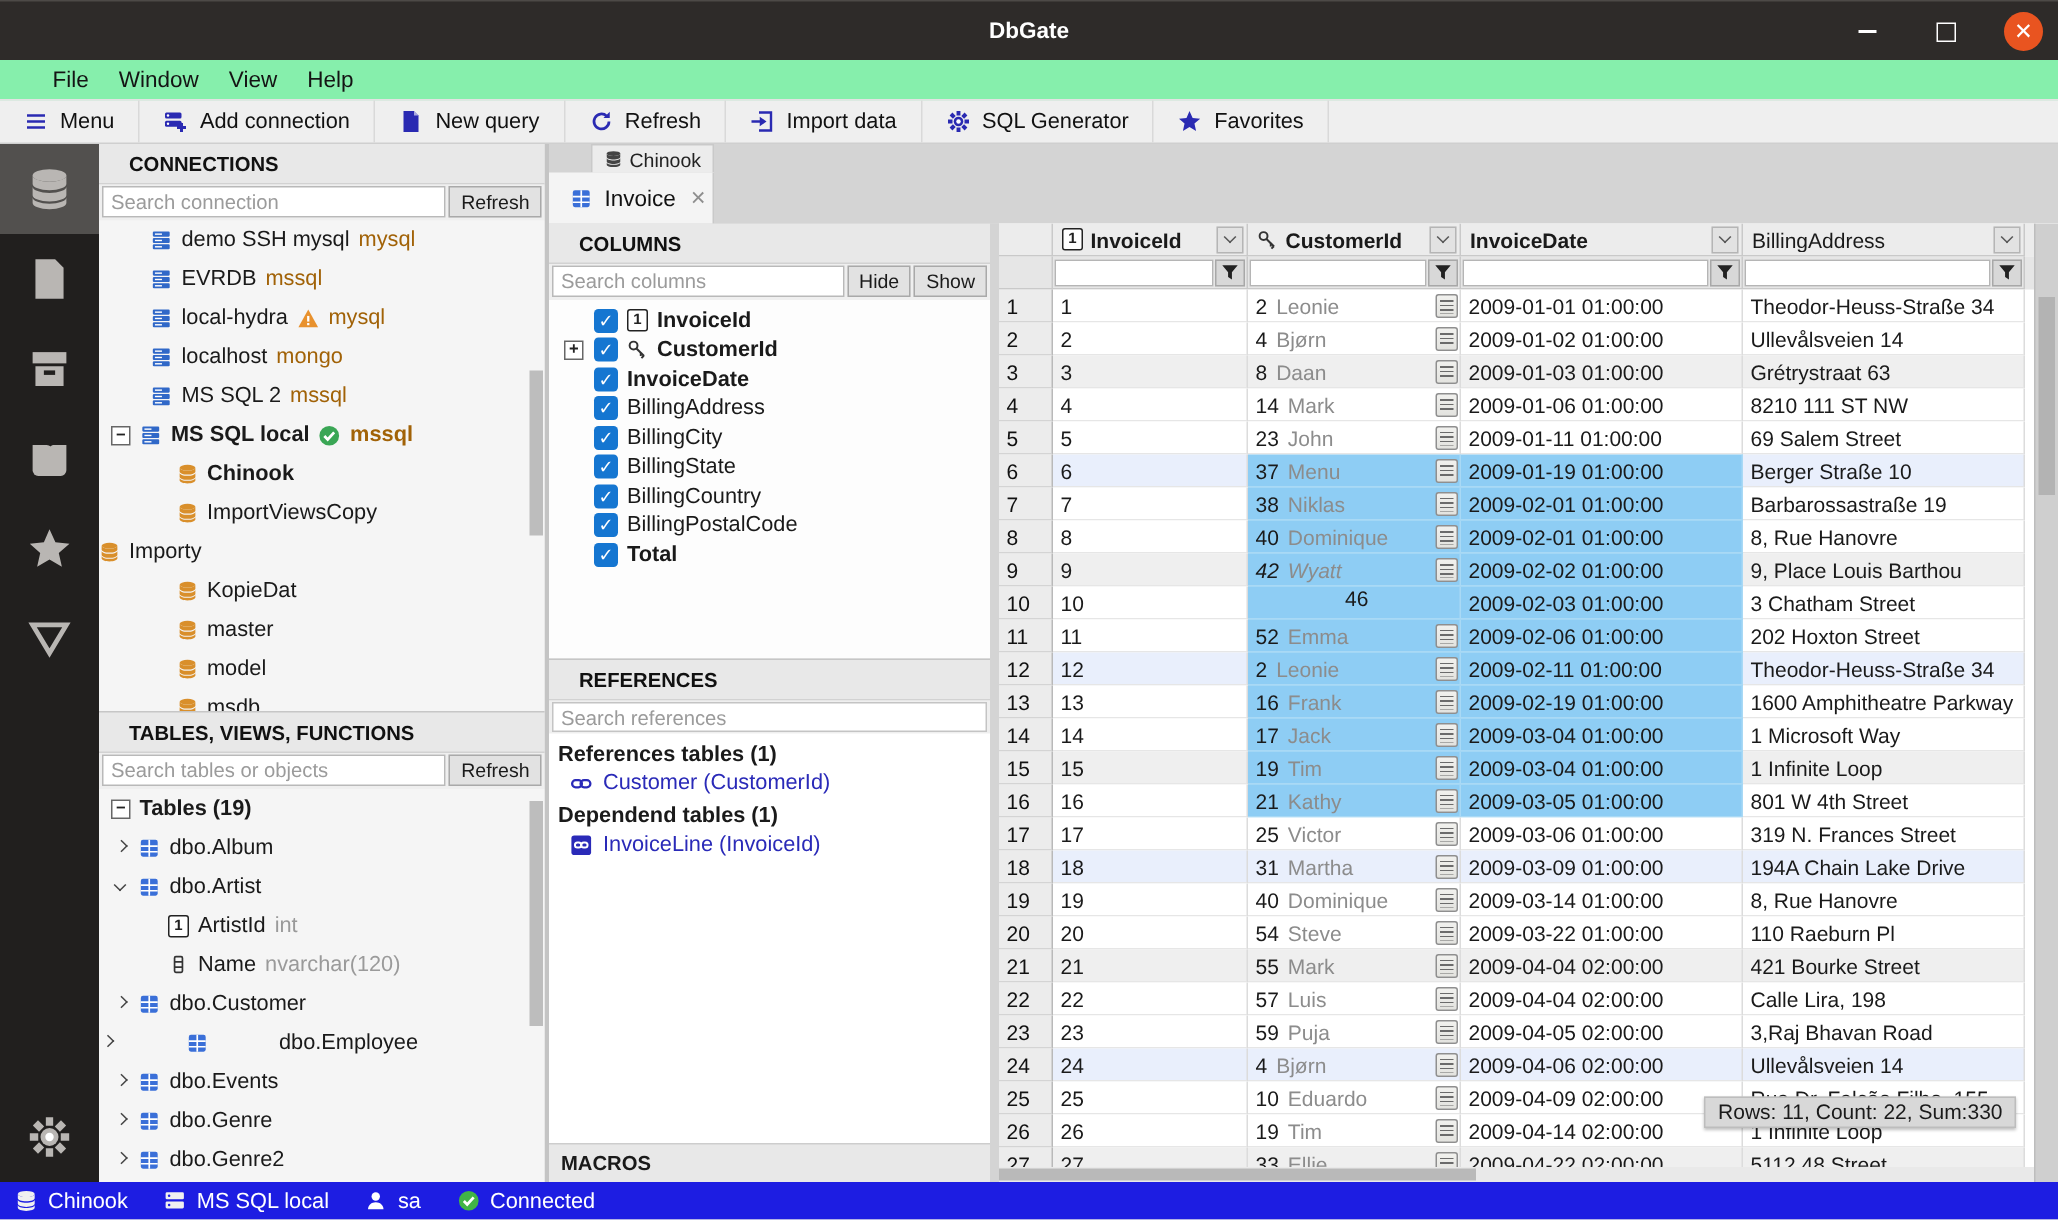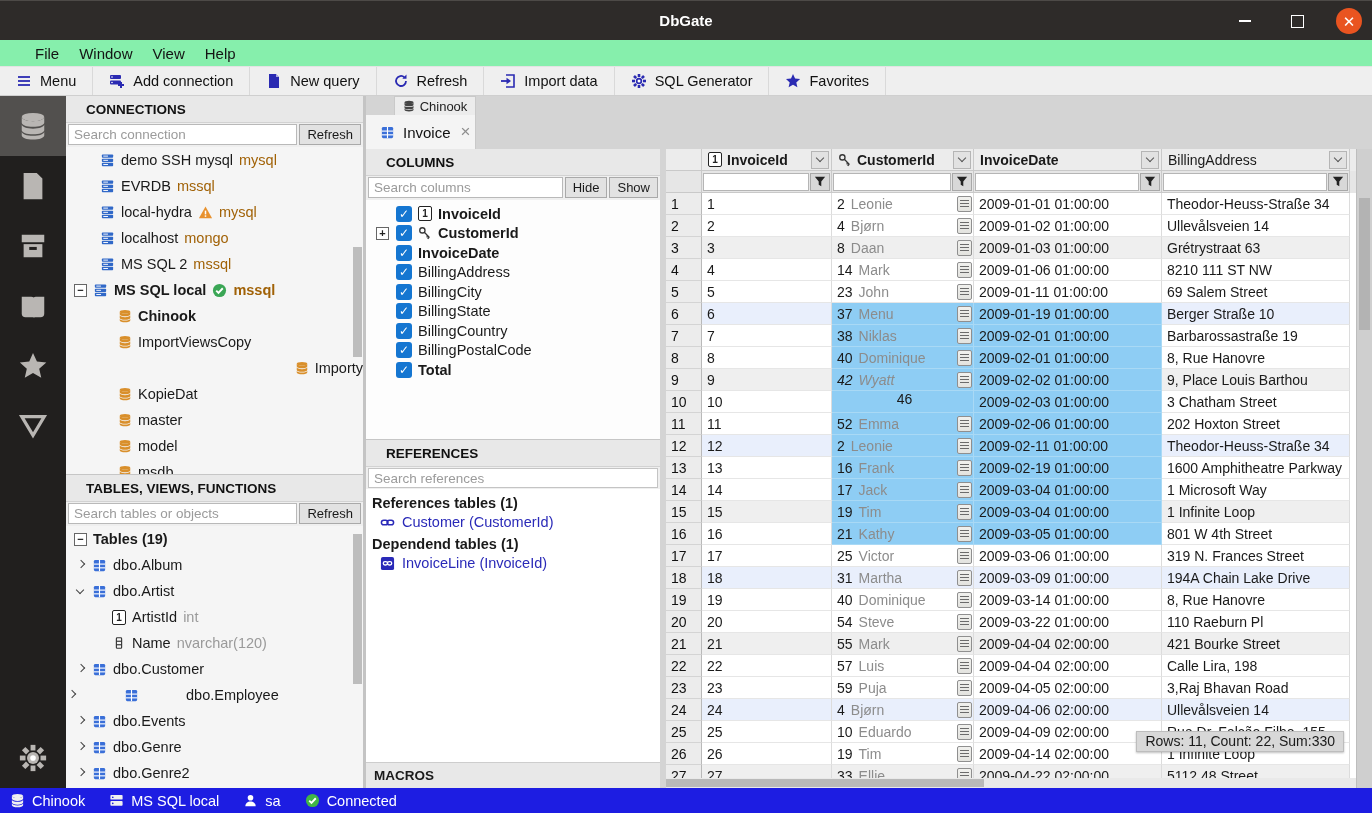--- a/index.html
+++ b/index.html
@@ -451,21 +451,21 @@
                 <g fill="#d98f2b">
                   <ellipse cx="8" cy="3.2" rx="6" ry="2.2"></ellipse>
                   <path d="M2 3.2v3c0 1.2 2.7 2.2 6 2.2s6-1 6-2.2v-3c0 1.2-2.7 2.2-6 2.2S2 4.4 2 3.2z"></path>
                   <path d="M2 7.2v3c0 1.2 2.7 2.2 6 2.2s6-1 6-2.2v-3c0 1.2-2.7 2.2-6 2.2S2 8.4 2 7.2z"></path>
                   <path d="M2 11v2c0 1.2 2.7 2.2 6 2.2s6-1 6-2.2v-2c0 1.2-2.7 2.2-6 2.2S2 12.2 2 11z"></path>
                 </g>
               </svg>
             </span>
             <span>ImportViewsCopy</span>
           </div>
-          <div class="tree-row" style="padding-left: 52px; justify-content: flex-end;">
+          <div class="tree-row" style="">
             <span class="icon">
               <svg width="14" height="14" viewBox="0 0 16 16">
                 <g fill="#d98f2b">
                   <ellipse cx="8" cy="3.2" rx="6" ry="2.2"></ellipse>
                   <path d="M2 3.2v3c0 1.2 2.7 2.2 6 2.2s6-1 6-2.2v-3c0 1.2-2.7 2.2-6 2.2S2 4.4 2 3.2z"></path>
                   <path d="M2 7.2v3c0 1.2 2.7 2.2 6 2.2s6-1 6-2.2v-3c0 1.2-2.7 2.2-6 2.2S2 8.4 2 7.2z"></path>
                   <path d="M2 11v2c0 1.2 2.7 2.2 6 2.2s6-1 6-2.2v-2c0 1.2-2.7 2.2-6 2.2S2 12.2 2 11z"></path>
                 </g>
               </svg>
             </span>

